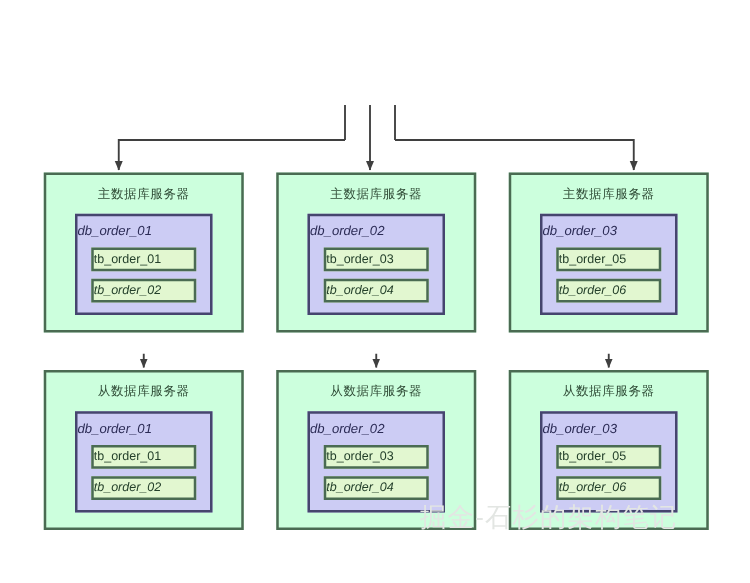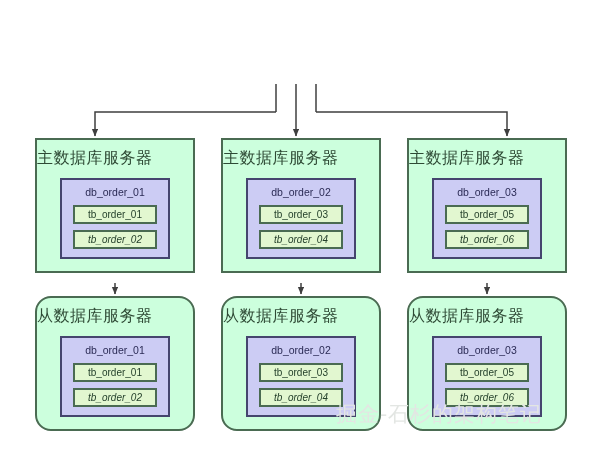--- a/index.html
+++ b/index.html
@@ -46,58 +46,59 @@
   
   .server-box {
     position: absolute;
     width: 160px;
     background: #ccffdd;
     border: 2px solid #4a6b52;
     box-sizing: border-box;
     padding: 8px 0 12px 0;
   }
   .server-title {
-    font-size: 16px;
+    text-align: center;
+    font-size: 10px;
     color: #2e4a35;
     margin-bottom: 9px;
     letter-spacing: 0.5px;
   }
   .db-box {
     background: #ccccf4;
     border: 2px solid #45456e;
     box-sizing: border-box;
     margin: 0 auto;
     width: 110px;
     padding: 6px 0 8px 0;
   }
   .db-title {
-    text-align: center;
     font-size: 10.5px;
     color: #2b2b55;
     margin-bottom: 7px;
+    font-style: italic;
   }
   .tb-box {
     background: #e2f7d0;
     border: 2px solid #4a6b52;
     box-sizing: border-box;
     width: 84px;
     height: 19px;
     margin: 0 auto 6px auto;
     display: flex;
     align-items: center;
-    justify-content: center;
+    justify-content: flex-start;
   }
   .tb-box:last-child { margin-bottom: 0; font-style: italic; }
   .tb-label {
     font-size: 10px;
     color: #24402b;
   }
   
   .row-master { top: 138px; }
-  .row-slave  { top: 296px; border-radius: 16px; }
+  .row-slave  { top: 296px; }
   .col-0 { left: 35px; }
   .col-1 { left: 221px; }
   .col-2 { left: 407px; }
   
   .watermark {
     position: absolute;
     left: 336px;
     top: 400px;
     font-family: "DejaVu Serif", "Liberation Serif", serif;
     font-size: 21px;

